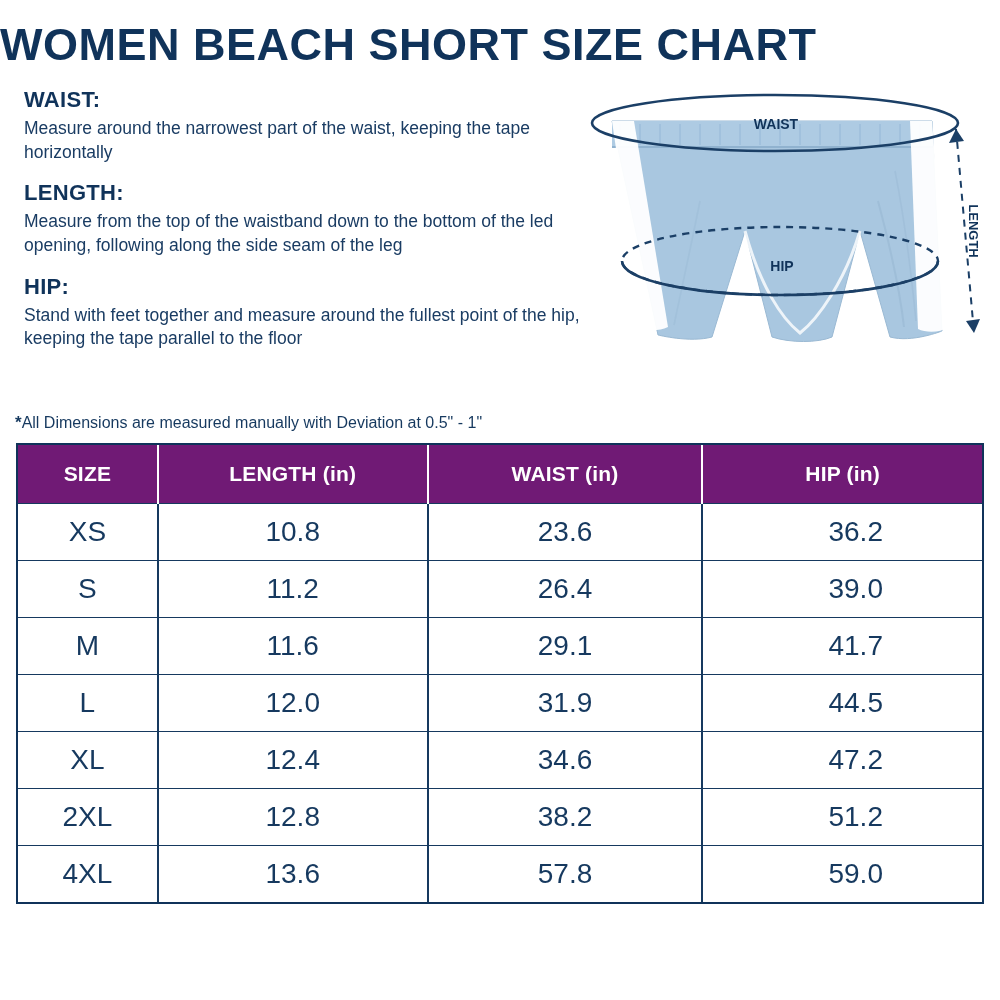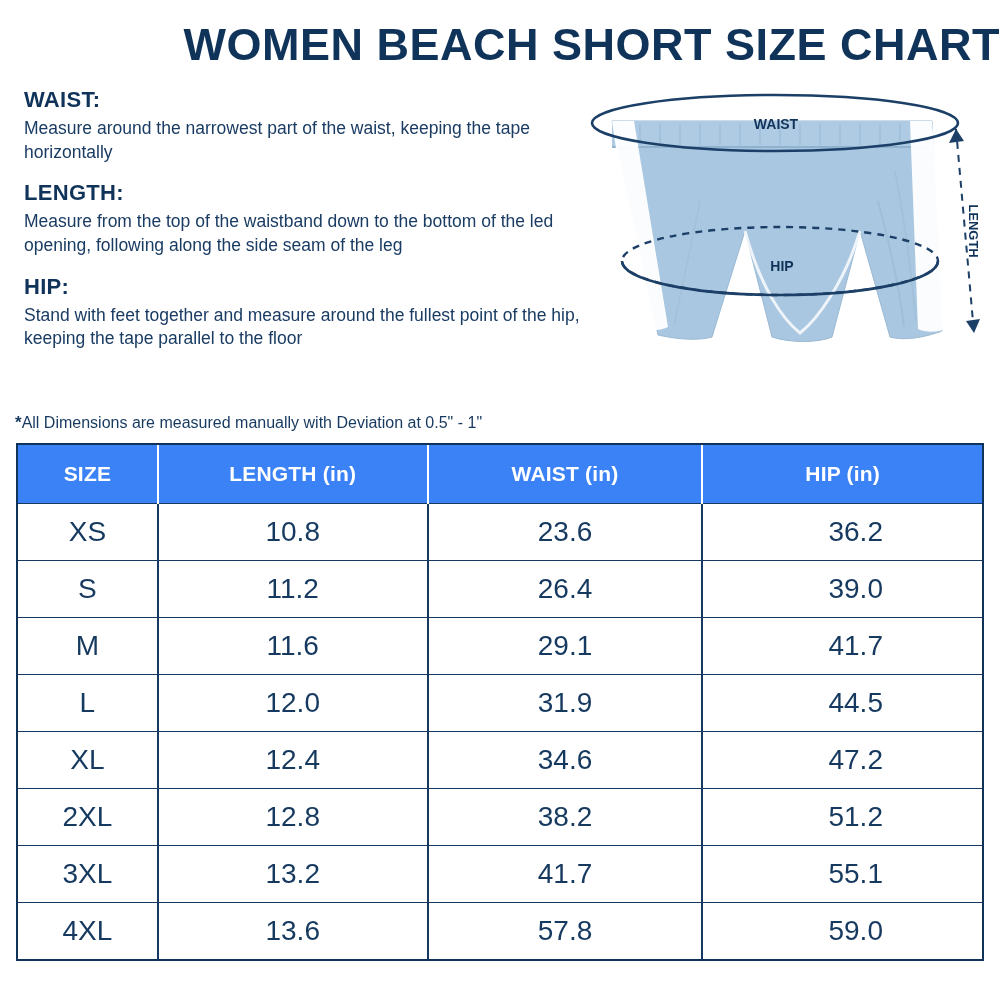--- a/index.html
+++ b/index.html
@@ -16,21 +16,21 @@
   }
   .page {
     position: relative;
     width: 1000px;
     height: 1000px;
     box-sizing: border-box;
     padding: 0;
   }
   
   .title {
-    text-align: right;
+    text-align: left;
     font-size: 45px;
     font-weight: bold;
     letter-spacing: 0.5px;
     color: #10335a;
     padding-top: 22px;
     line-height: 1;
     white-space: nowrap;
   }
   
   .content {
@@ -84,21 +84,21 @@
   .table-wrap {
     margin: 10px 16px 0 16px;
     border: 2px solid #10335a;
   }
   table.size-table {
     border-collapse: collapse;
     width: 100%;
     table-layout: fixed;
   }
   table.size-table th {
-    background: #3b82f6;
+    background: #701a75;
     color: #ffffff;
     font-size: 21px;
     font-weight: bold;
     height: 56px;
     border-right: 2px solid #ffffff;
     letter-spacing: 0.2px;
   }
   table.size-table th:last-child { border-right: none; }
   table.size-table td {
     text-align: center;
@@ -238,26 +238,20 @@
           <td>34.6</td>
           <td>47.2</td>
         </tr>
         <tr>
           <td>2XL</td>
           <td>12.8</td>
           <td>38.2</td>
           <td>51.2</td>
         </tr>
         <tr>
-          <td>3XL</td>
-          <td>13.2</td>
-          <td>41.7</td>
-          <td>55.1</td>
-        </tr>
-        <tr>
           <td>4XL</td>
           <td>13.6</td>
           <td>57.8</td>
           <td>59.0</td>
         </tr>
       </tbody>
     </table>
   </div>
 
 </div>

